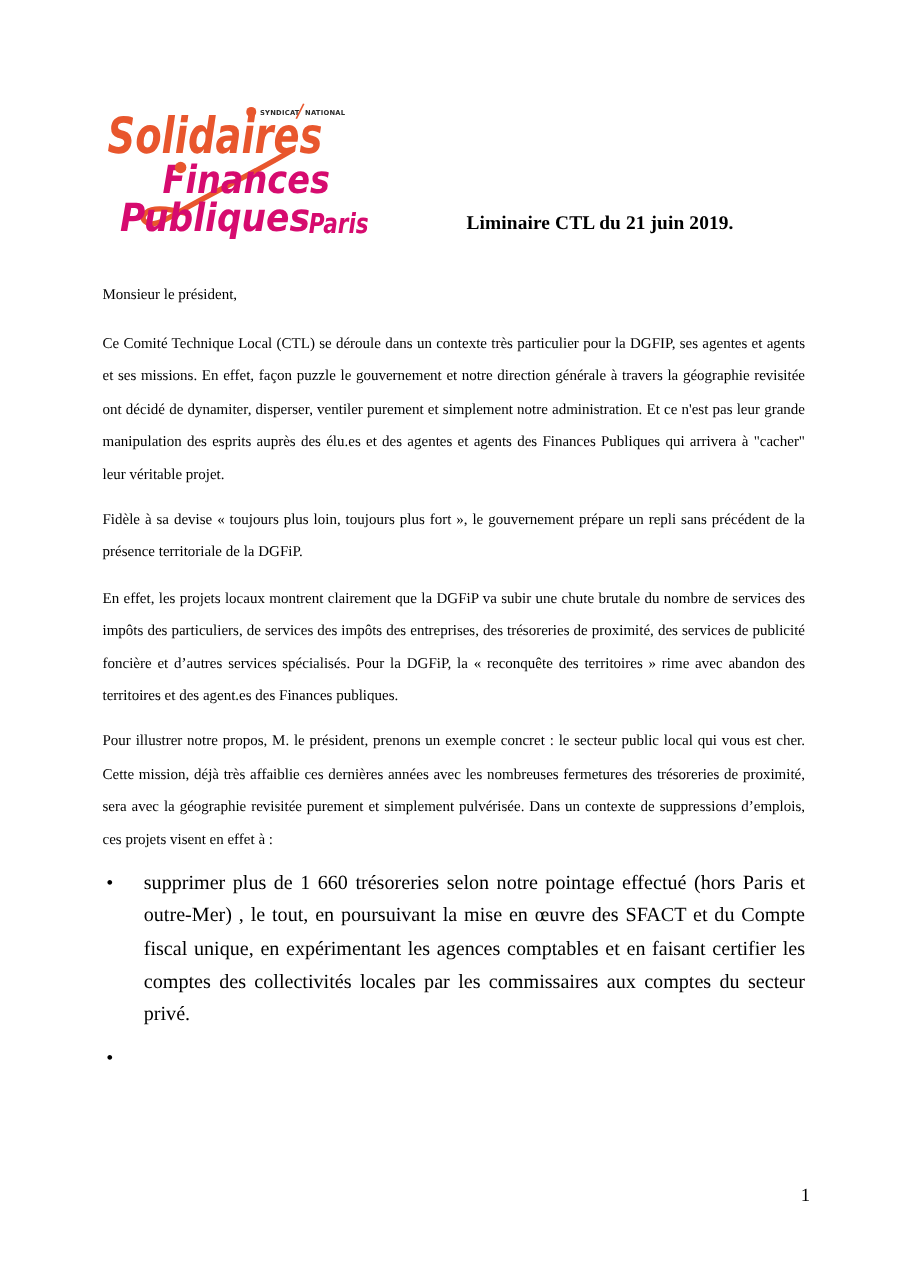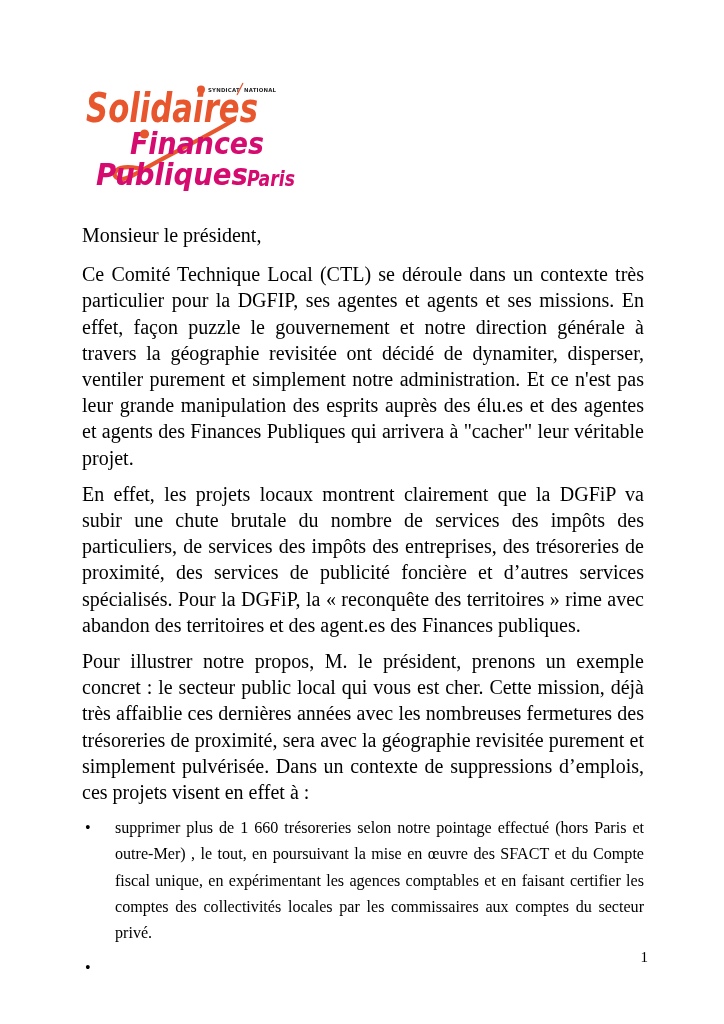--- a/index.html
+++ b/index.html
@@ -63,21 +63,21 @@
   
   .content {
     position: absolute;
     left: 82px;
     top: 222px;
     width: 562px;
   }
 
   p.para {
     margin: 0 0 10px 0;
-    font-size: 20px;
+    font-size: 12px;
     line-height: 26.2px;
     text-align: justify;
     text-justify: inter-word;
     color: #000000;
     -webkit-hyphens: none;
     hyphens: none;
   }
 
   p.para.salutation {
     margin-bottom: 13px;
@@ -170,28 +170,30 @@
 
         <text class="magenta-word" x="46" y="78" font-size="31" textLength="134" lengthAdjust="spacingAndGlyphs">Finances</text>
         <circle cx="60.5" cy="58" r="4.6" fill="#E8562D"></circle>
 
         <text class="magenta-word" x="12" y="109" font-size="31" textLength="152" lengthAdjust="spacingAndGlyphs">Publiques</text>
 
         <text class="magenta-word" x="163" y="110" font-size="22" textLength="48" lengthAdjust="spacingAndGlyphs">Paris</text>
       </svg>
     </div>
 
+    <div class="doc-title">Liminaire CTL du 21 juin 2019.</div>
   </div>
 
   <div class="content">
 
     <p class="para salutation">Monsieur le président,</p>
 
     <p class="para">Ce Comité Technique Local (CTL) se déroule dans un contexte très particulier pour la DGFIP, ses agentes et agents et ses missions. En effet, façon puzzle le gouvernement et notre direction générale à travers la géographie revisitée ont décidé de dynamiter, disperser, ventiler purement et simplement notre administration. Et ce n'est pas leur grande manipulation des esprits auprès des élu.es et des agentes et agents des Finances Publiques qui arrivera à "cacher" leur véritable projet.</p>
 
+    <p class="para">Fidèle à sa devise « toujours plus loin, toujours plus fort », le gouvernement prépare un repli sans précédent de la présence territoriale de la DGFiP.</p>
 
     <p class="para">En effet, les projets locaux montrent clairement que la DGFiP va subir une chute brutale du nombre de services des impôts des particuliers, de services des impôts des entreprises, des trésoreries de proximité, des services de publicité foncière et d’autres services spécialisés. Pour la DGFiP, la « reconquête des territoires » rime avec abandon des territoires et des agent.es des Finances publiques.</p>
 
     <p class="para last-flow">Pour illustrer notre propos, M. le président, prenons un exemple concret : le secteur public local qui vous est cher. Cette mission, déjà très affaiblie ces dernières années avec les nombreuses fermetures des trésoreries de proximité, sera avec la géographie revisitée purement et simplement pulvérisée. Dans un contexte de suppressions d’emplois, ces projets visent en effet à :</p>
 
     <ul class="bullets">
       <li>
         <span class="bullet-glyph">•</span>
         <span>supprimer plus de 1 660 trésoreries selon notre pointage effectué (hors Paris et outre-Mer) , le tout, en poursuivant la mise en œuvre des SFACT et du Compte fiscal unique, en expérimentant les agences comptables et en faisant certifier les comptes des collectivités locales par les commissaires aux comptes du secteur privé.</span>
       </li>

